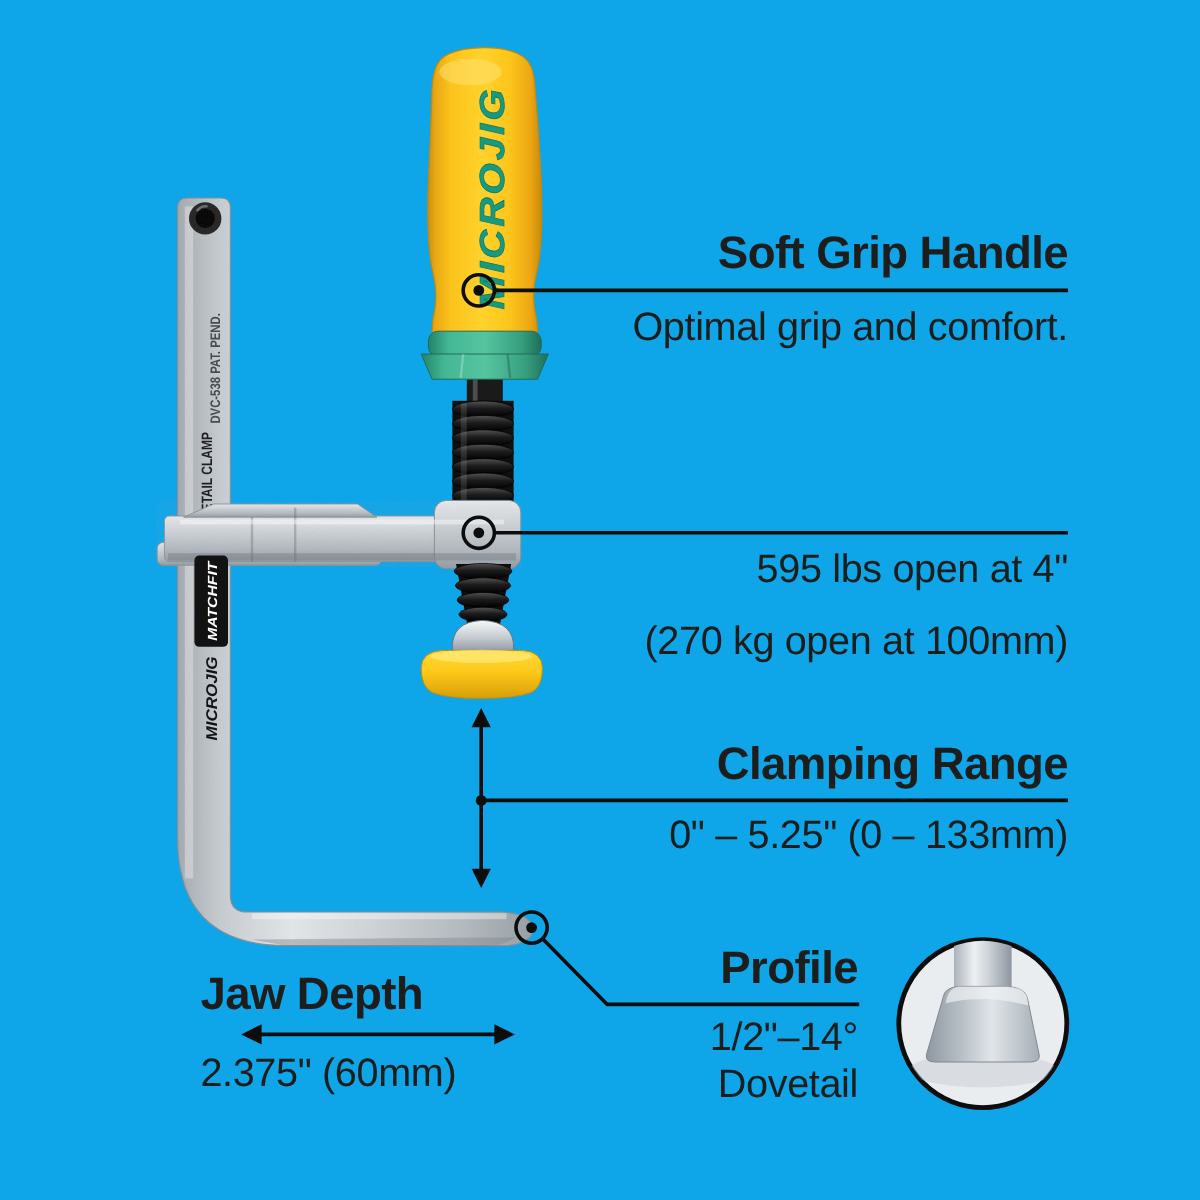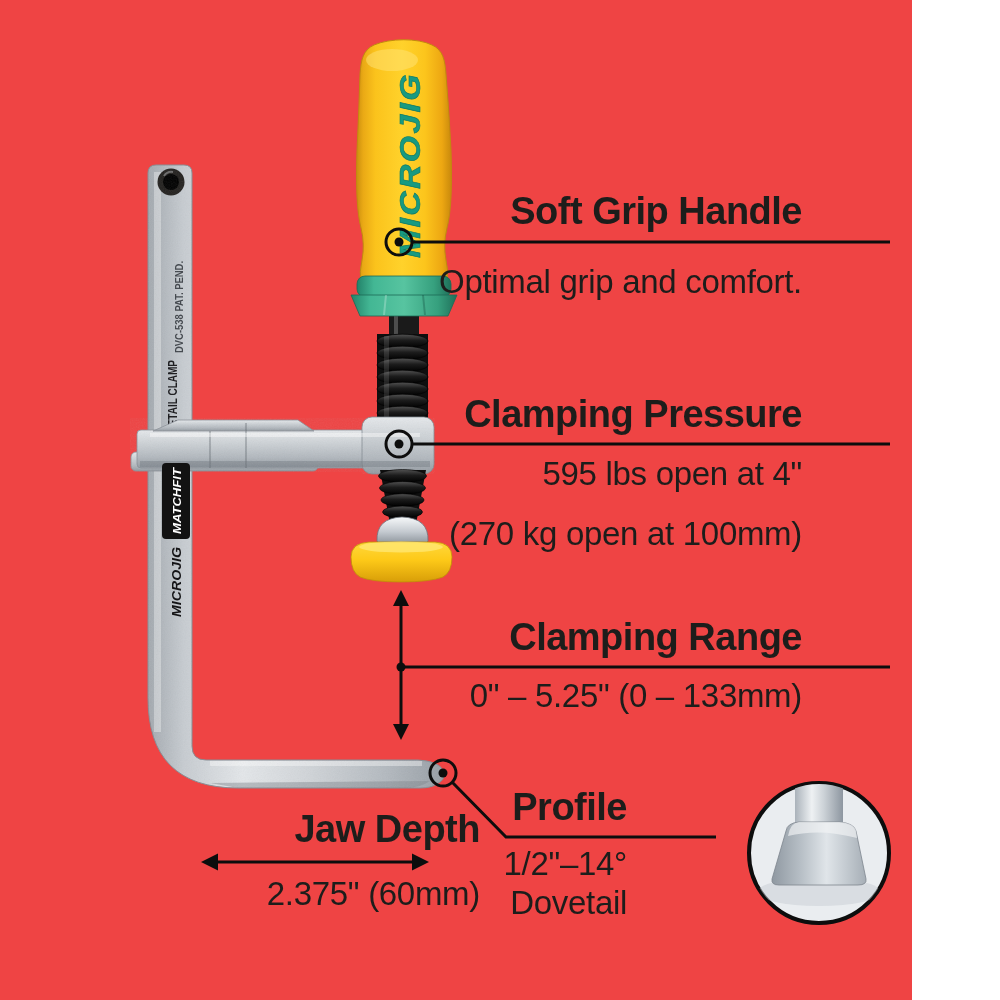--- a/index.html
+++ b/index.html
@@ -1,26 +1,26 @@
 <!DOCTYPE html>
 <html><head>
 <meta charset="utf-8">
 <style>
   html,body{margin:0;padding:0;background:#fff;}
   .stage{
-    position:relative;width:912px;height:1000px;background:#ef4444;
+    position:relative;width:1000px;height:1000px;background:#0ea5e9;
     font-family:"Liberation Sans", sans-serif;color:#1d1d1b;overflow:hidden;
   }
   .art{position:absolute;left:0;top:0;width:1000px;height:1000px;}
   .txt{position:absolute;white-space:nowrap;line-height:1.12;}
   .r{right:110px;text-align:right;}
   .rp{right:285px;}
   .title{font-size:38px;font-weight:700;letter-spacing:-0.5px;}
   .desc{font-size:33px;font-weight:400;letter-spacing:-0.3px;}
-  .center-block{left:180px;width:300px;text-align:right;}
+  .center-block{left:167px;width:300px;text-align:left;}
 </style>
 </head>
 <body>
 
 <div class="stage">
 
   <svg class="art" viewBox="0 0 1000 1000" aria-hidden="true">
     <defs>
       <linearGradient id="gBar" x1="0" y1="0" x2="1" y2="0">
         <stop offset="0" stop-color="#a3a9af"></stop>
@@ -206,23 +206,22 @@
         <ellipse cx="819" cy="892" rx="62" ry="14" fill="#c7cdd3" opacity="0.5"></ellipse>
         <rect x="795" y="778" width="48" height="52" fill="url(#gStem)"></rect>
         <path d="M 786,831 Q 787,823 799,822 L 839,822 Q 854,823 856,831 L 866,879 Q 867,885 858,885
                  L 779,885 Q 771,885 772,879 Z" fill="url(#gDove)" stroke="#7d858e" stroke-width="0.8"></path>
         <path d="M 799,822 L 839,822 Q 854,823 856,831 L 857,838 Q 820,828 788,836 Q 790,823 799,822 Z" fill="#f2f4f6" opacity="0.65"></path>
       </g>
     </g>
   </svg>
 
   <div class="txt r title" style="top:190px">Soft Grip Handle</div>
-  <div class="txt r desc" style="top:264px">Optimal grip and comfort.</div>
-
-  <div class="txt r title" style="top:393px">Clamping Pressure</div>
+  <div class="txt r desc" style="top:254px">Optimal grip and comfort.</div>
+
   <div class="txt r desc" style="top:456px">595 lbs open at 4"</div>
   <div class="txt r desc" style="top:516px">(270 kg open at 100mm)</div>
 
   <div class="txt r title" style="top:616px">Clamping Range</div>
   <div class="txt r desc" style="top:678px">0" – 5.25" (0 – 133mm)</div>
 
   <div class="txt rp title" style="top:786px">Profile</div>
   <div class="txt rp desc" style="top:846px">1/2"–14°</div>
   <div class="txt rp desc" style="top:885px">Dovetail</div>
 

